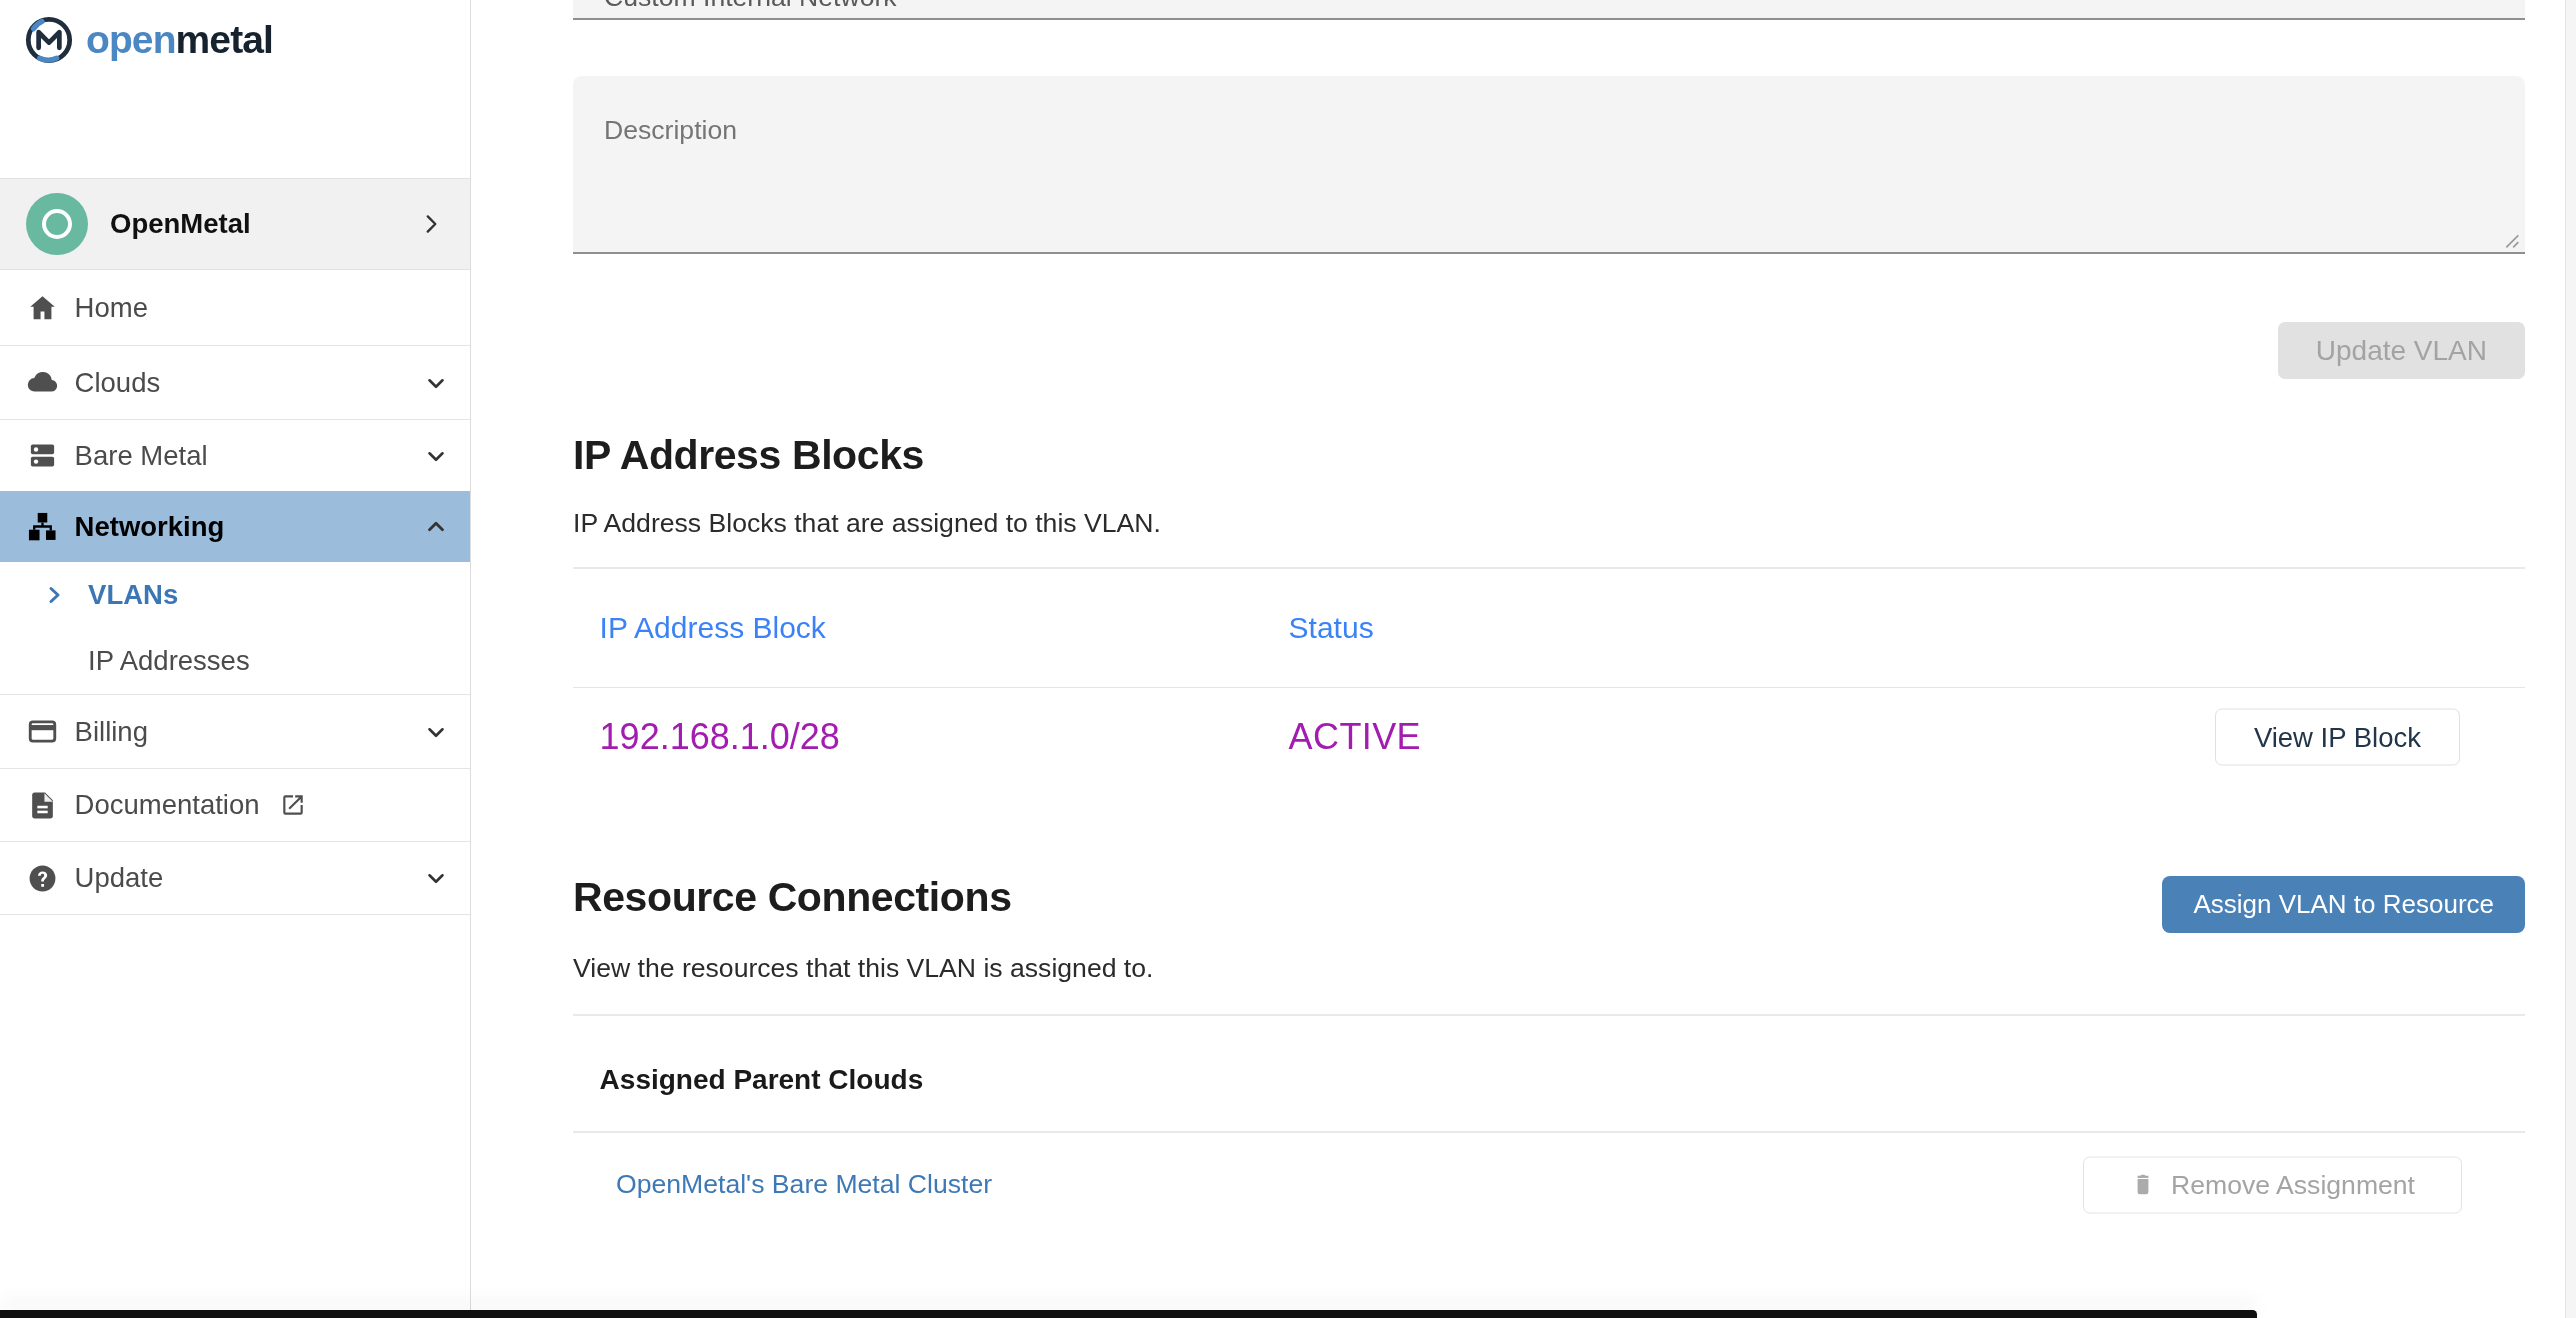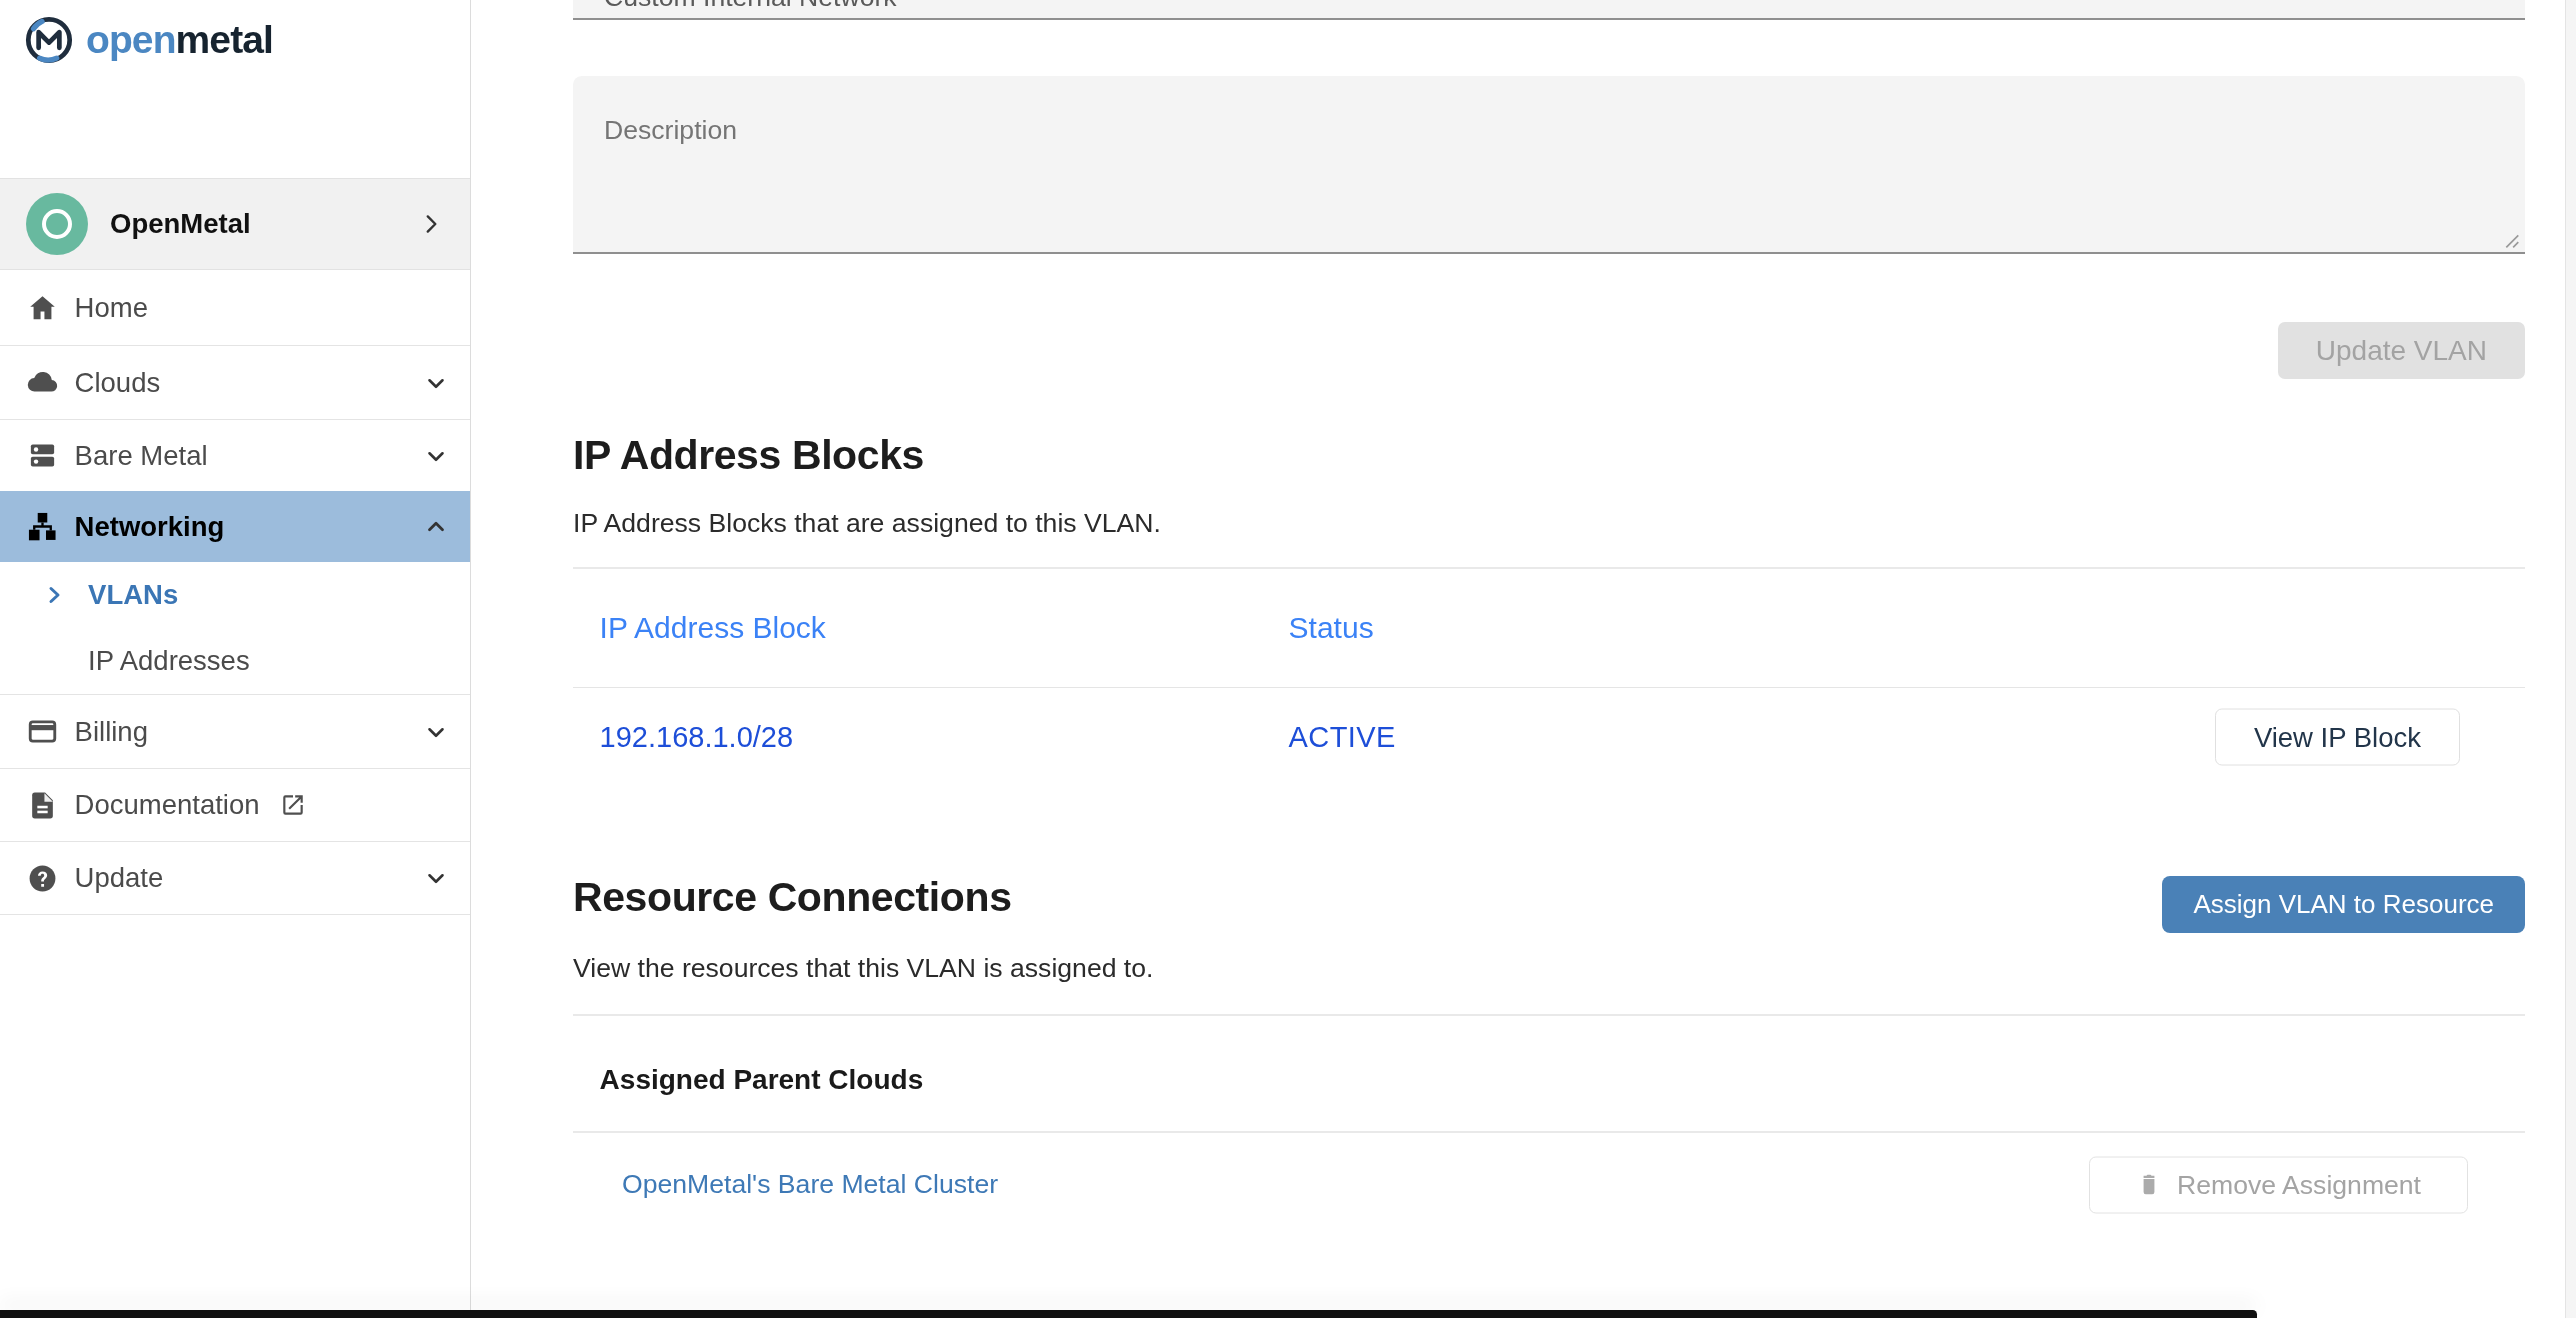--- a/index.html
+++ b/index.html
@@ -74,32 +74,32 @@
   .sub-1 { top:508px; }
   .sub-2 { top:953px; }
   .hr { position:absolute; left:0; width:1952px; height:1.7px; background:#e9e9e9; }
   .hr-1 { top:567px; } .hr-2 { top:1014px; } .hr-3 { top:1131px; }
 
   .thead { position:absolute; left:0; top:569px; width:1952px; height:119px;
            display:flex; align-items:center; border-bottom:1.7px solid #e5e5e5; }
   .thead .col { font-size:30px; font-weight:400; color:#3b82f6; }
   .col-1 { margin-left:26.6px; width:689px; }
   .trow { position:absolute; left:0; top:690px; width:1952px; height:94px; display:flex; align-items:center; }
-  .cell { font-size:29px; color:#1d4ed8; }
+  .cell { font-size:36px; color:#a21caf; }
   .cell-1 { margin-left:26.6px; width:689px; }
   .cell-status { letter-spacing:0.4px; }
   .row-action { position:absolute; right:65px; top:50%; transform:translateY(-50%); }
   .btn-outline { height:57px; padding:0 38px; background:#fff; border:1.7px solid #e0e0e0;
                  color:#22354a; font-size:27.5px; }
 
   .assign-btn { position:absolute; right:0; top:876px; height:57px; padding:0 31px;
                 background:#4a81b7; border:none; border-radius:8px; color:#fff; font-size:26px; }
 
   .group-header { position:absolute; left:26.6px; top:1064px; font-size:28px; font-weight:700; color:#1a1a1a; }
-  .row2 { position:absolute; left:8px; top:1133px; width:1952px; height:103px; display:flex; align-items:center; }
+  .row2 { position:absolute; left:2px; top:1133px; width:1952px; height:103px; display:flex; align-items:center; }
   .res-link { margin-left:41px; font-size:26.6px; color:#3e79b6; text-decoration:none; cursor:pointer; }
   .remove-btn { height:57px; padding:0 46px; gap:15.4px; background:#fff; border:1.7px solid #e2e2e2;
                 color:#a4a4a4; font-size:26.6px; }
   .trash { width:26px; height:26px; color:#ababab; }
 
   
   .scrollbar { position:absolute; right:0; top:0; width:11px; height:1318px; background:#f5f5f5;
                border-left:0.9px solid #e4e4e4; z-index:8; cursor:pointer; }
   .bottom-strip { position:absolute; left:0; bottom:0; width:2257px; height:7.7px; background:#101010;
                   border-radius:0 4.3px 0 0; z-index:9; box-shadow:0 -8.6px 19px rgba(0,0,0,0.07); }

